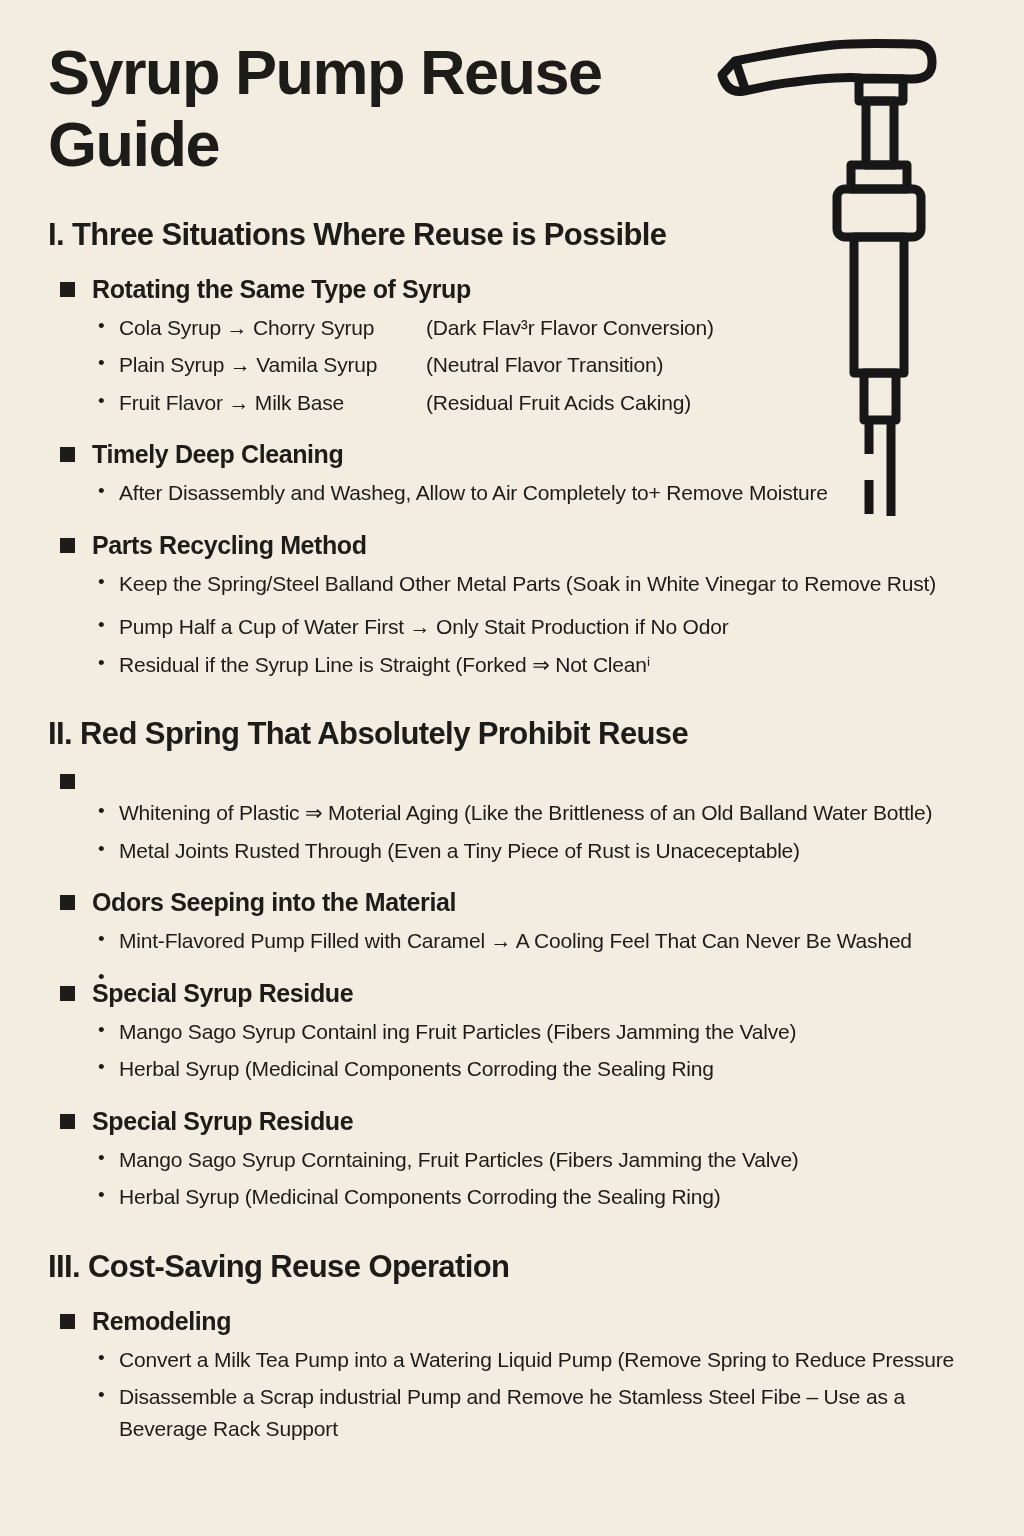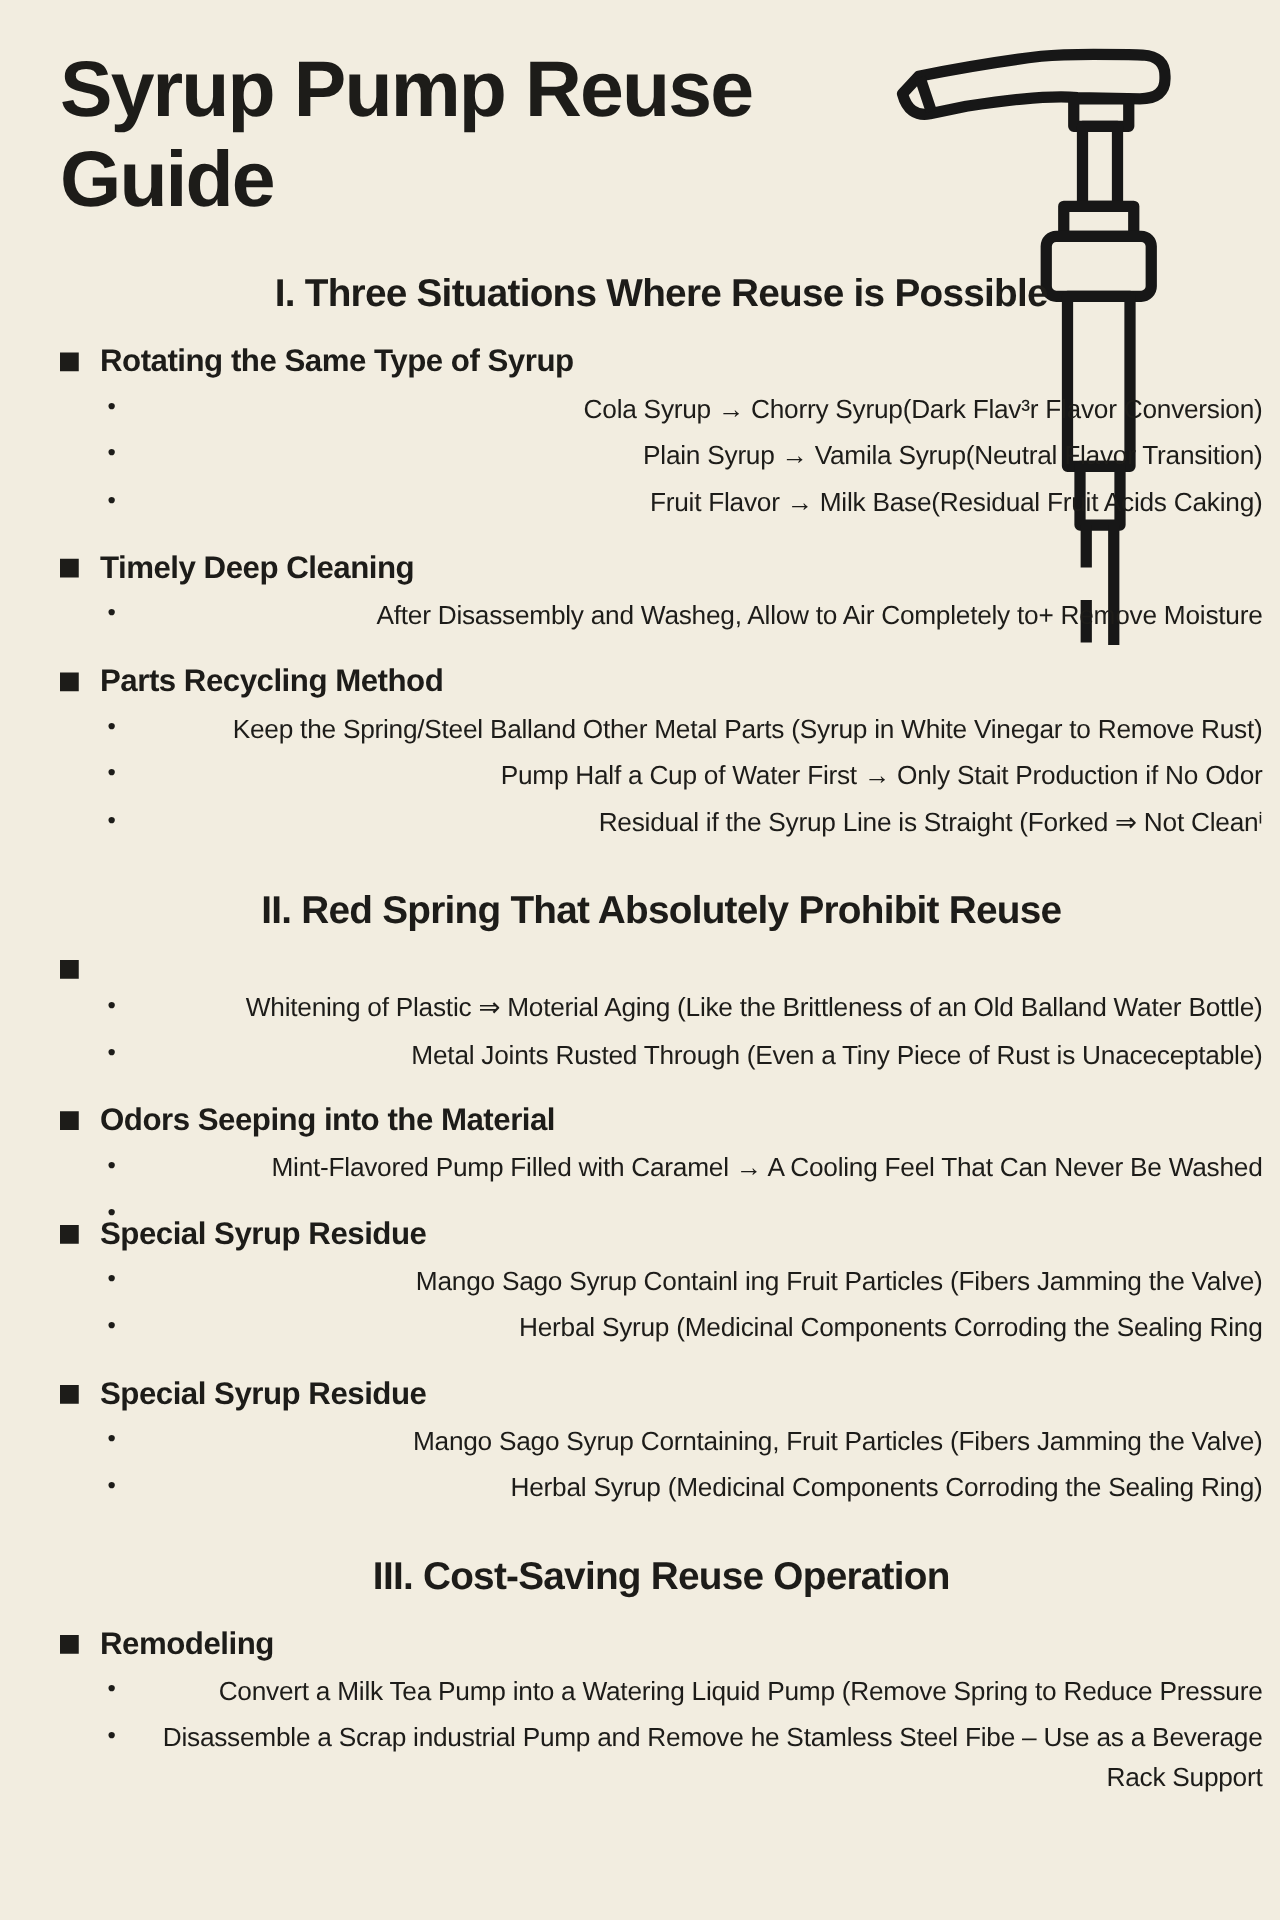--- a/index.html
+++ b/index.html
@@ -22,23 +22,22 @@
     letter-spacing: -1.5px;
     max-width: 680px;
     margin: 2px 0 24px 0;
   }
   .section { margin: 0; }
   .section-heading {
     font-size: 31px;
     font-weight: bold;
     letter-spacing: -0.6px;
     margin: 36px 0 8px 0;
-    text-align: center;
   }
-  .group { margin: 0; text-align: right; }
+  .group { margin: 12px; }
   .subhead {
     display: flex;
     align-items: center;
     gap: 17px;
     font-size: 25px;
     font-weight: bold;
     letter-spacing: -0.4px;
     margin: 22px 0 8px 0;
   }
   .subhead-square {
@@ -108,21 +107,21 @@
           <div class="bullets">
             <div class="bullet"><span class="bullet-dot">•</span><span>After Disassembly and Washeg, Allow to Air Completely to+ Remove Moisture</span></div>
           </div>
         </div>
         <div class="group">
           <div class="subhead">
             <span class="subhead-square"></span>
             <span>Parts Recycling Method</span>
           </div>
           <div class="bullets">
-            <div class="bullet"><span class="bullet-dot">•</span><span>Keep the Spring/Steel Balland Other Metal Parts (Syrup in White Vinegar to Remove Rust)</span></div>
+            <div class="bullet"><span class="bullet-dot">•</span><span>Keep the Spring/Steel Balland Other Metal Parts (Soak in White Vinegar to Remove Rust)</span></div>
           </div>
         </div>
         <div class="group">
           <div class="bullets">
             <div class="bullet"><span class="bullet-dot">•</span><span>Pump Half a Cup of Water First → Only Stait Production if No Odor</span></div>
             <div class="bullet"><span class="bullet-dot">•</span><span>Residual if the Syrup Line is Straight (Forked ⇒ Not Cleanⁱ</span></div>
           </div>
         </div>
       </div>
       <div class="section">

